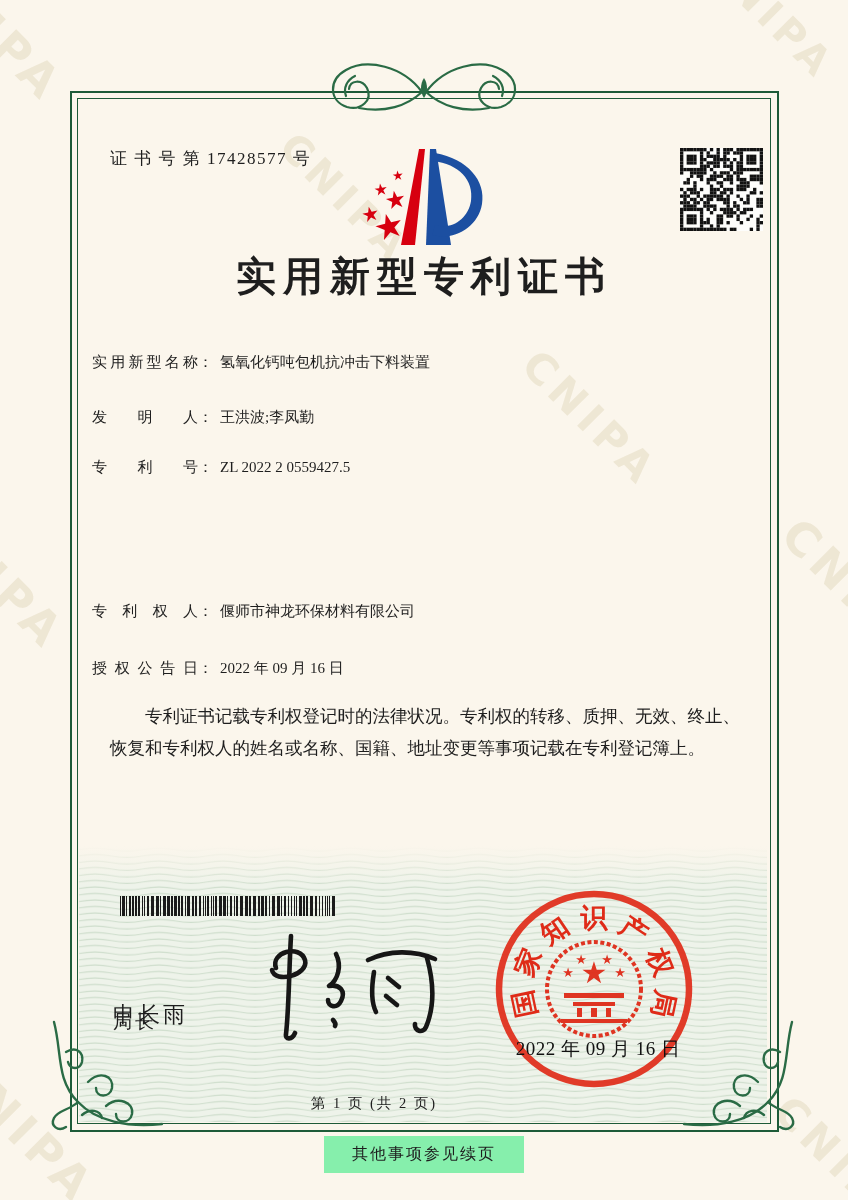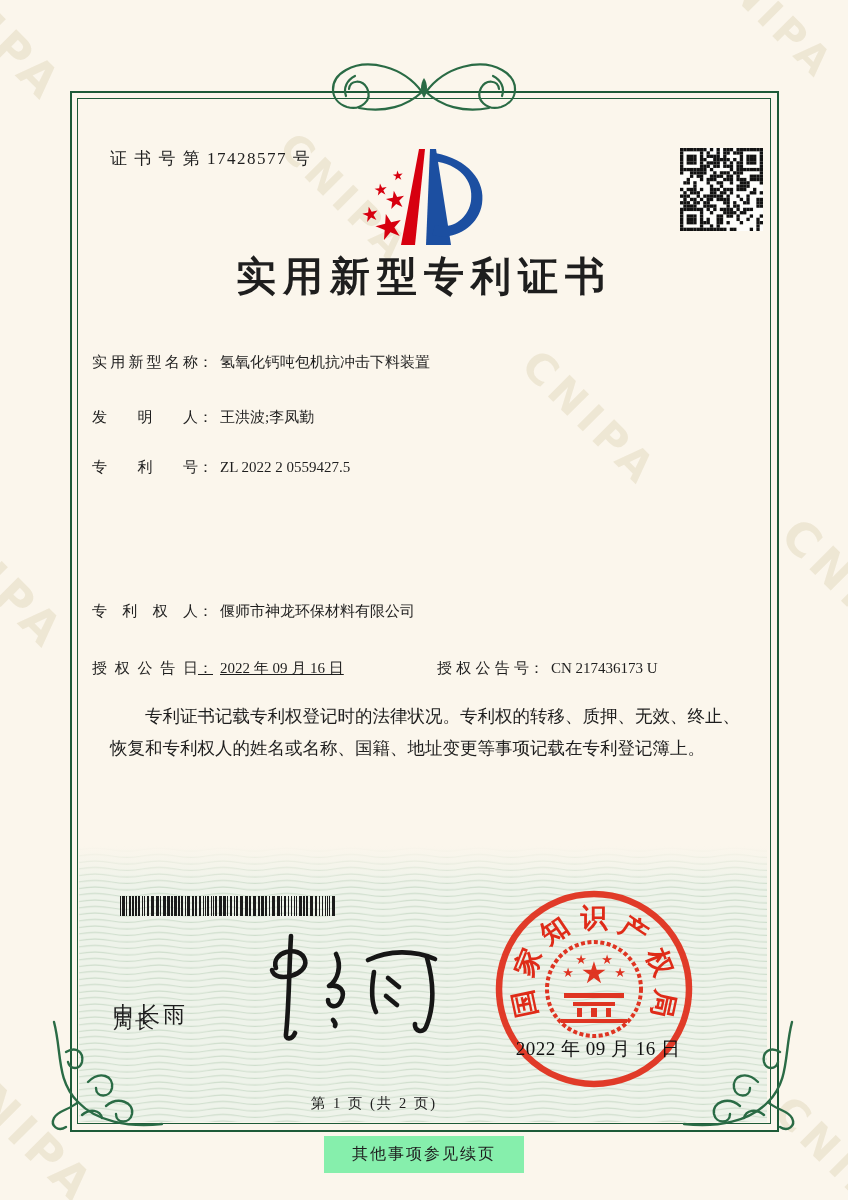--- a/index.html
+++ b/index.html
@@ -467,25 +467,22 @@
   </div>
   <div class="frow" style="top:408px;">
     <span class="lbl">发明人</span><span class="colon">：</span><span>王洪波;李凤勤</span>
   </div>
   <div class="frow" style="top:458px;">
     <span class="lbl">专利号</span><span class="colon">：</span><span>ZL 2022 2 0559427.5</span>
   </div>
   <div class="frow" style="top:558px;margin-top:44px;">
     <span class="lbl">专利权人</span><span class="colon">：</span><span>偃师市神龙环保材料有限公司</span>
   </div>
-  <div class="frow" style="top:659px;text-decoration:underline;">
+  <div class="frow" style="top:659px;">
     <span class="lbl">授权公告日</span><span class="colon">：</span><span>2022 年 09 月 16 日</span>
-    <span class="grp2">
-      <span class="lbl">授权公告号</span><span class="colon">：</span><span>CN 217436173 U</span>
-    </span>
   </div>
 
   <div class="body-text">
     <p>专利证书记载专利权登记时的法律状况。专利权的转移、质押、无效、终止、恢复和专利权人的姓名或名称、国籍、地址变更等事项记载在专利登记簿上。</p>
   </div>
 
   <svg id="barcode" class="abs" style="left:120px;top:896px;" width="220" height="20">
       <rect x="0" y="0" width="1" height="20" fill="#1b1b1b"></rect>
       <rect x="2" y="0" width="3" height="20" fill="#1b1b1b"></rect>
       <rect x="6" y="0" width="1" height="20" fill="#1b1b1b"></rect>

